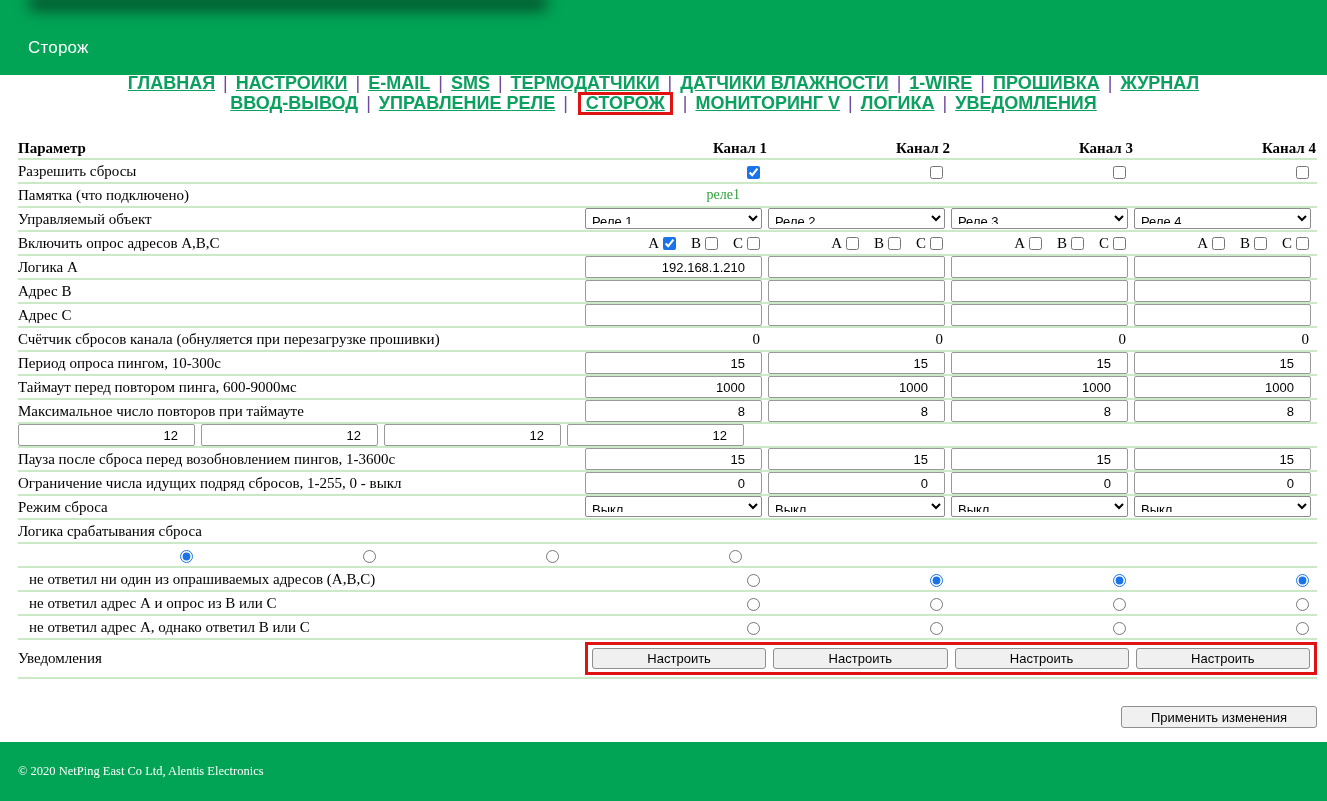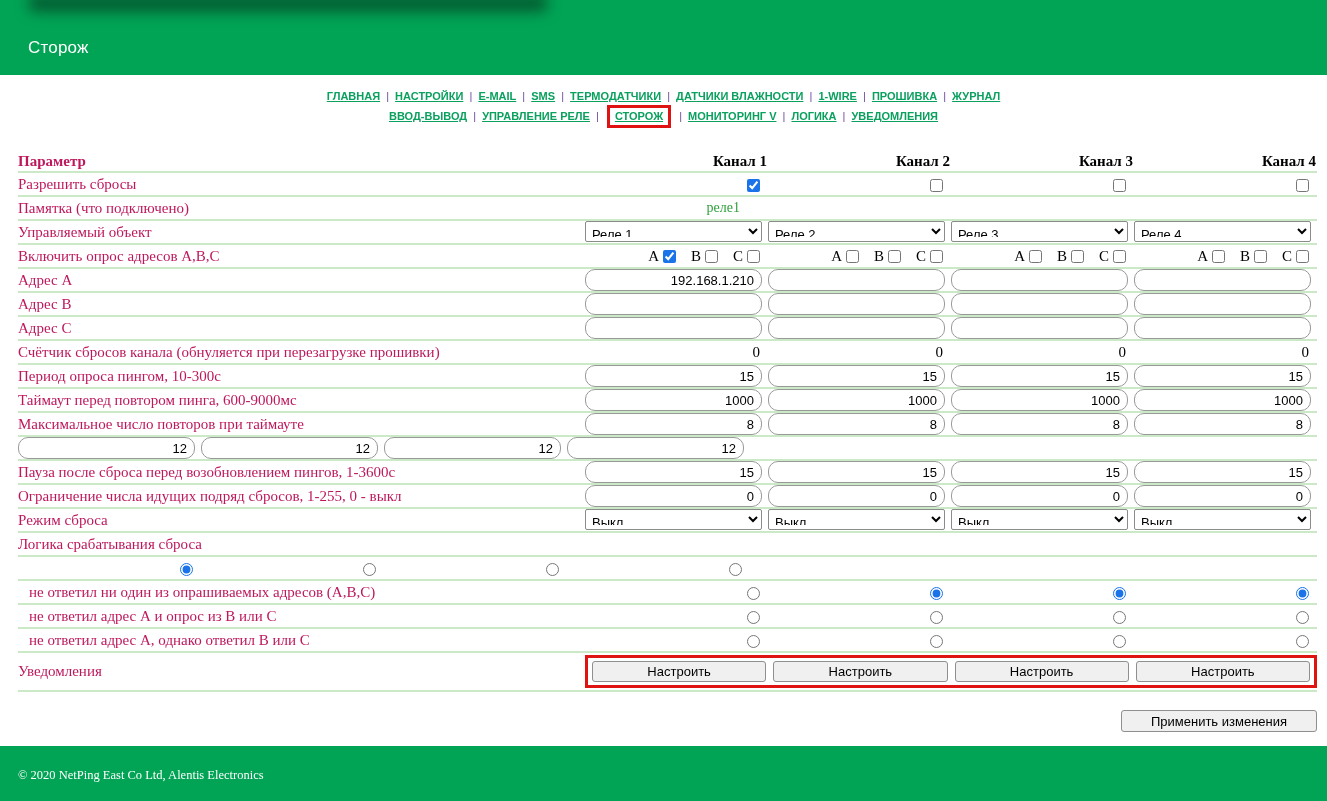--- a/index.html
+++ b/index.html
@@ -22,46 +22,46 @@
   }
   .footer {
     height:59px; background:#01a455; flex:0 0 auto; margin-top:auto;
     display:flex; align-items:center;
   }
   .footer-text {
     color:#ffffff; font-size:12.5px; padding-left:18px;
     font-family:"Liberation Serif", serif;
   }
   
-  .nav { margin-top:13px; text-align:center; line-height:17px;
-         font-family:"Liberation Sans", sans-serif; font-size:11px; font-weight:bold; }
+  .nav { text-align:center; line-height:17px;
+         font-family:"Liberation Sans", sans-serif; font-size:18px; font-weight:bold; }
   .nav a { color:#0aa05e; text-decoration:underline; cursor:pointer; }
   .nav .sep { color:#6f4ba0; font-weight:normal; padding:0 3px; }
   .nav .active-box {
     display:inline-block; border:3px solid #e01313; padding:0 5px; margin:0 2px;
   }
   
   .sheet { width:1299px; margin:24px 10px 0 18px; flex:1 0 auto; display:flex; flex-direction:column; }
   .row { display:flex; align-items:center; min-height:24px; border-bottom:2px solid #cbe9c6; }
   .row-head { min-height:20px; }
-  .lbl { flex:1 1 auto; font-size:15px; color:#be185d; padding:1px 4px 1px 0; }
+  .lbl { flex:1 1 auto; font-size:15px; color:#000000; padding:1px 4px 1px 0; }
   .lbl.bold { font-weight:bold; }
   .lbl.indent { padding-left:11px; }
   .chan { flex:0 0 183px; text-align:right; padding-right:6px; }
   .chan.hdr { font-weight:bold; font-size:15px; padding-right:1px; }
   .chan.memo { color:#2fa03c; font-size:14px; padding-right:28px; }
   .chan.plain { font-size:15px; padding-right:8px; }
   input[type="checkbox"], input[type="radio"] {
     width:13px; height:13px; accent-color:#1a73e8; vertical-align:middle; margin:0;
   }
   .chan input[type="checkbox"], .chan input[type="radio"] { margin-right:2px; }
   .txt {
-    width:177px; height:22px; border:1px solid #999; border-radius:10px;
+    width:177px; height:22px; border:1px solid #999; border-radius:2px;
     font-family:"Liberation Sans", sans-serif; font-size:13px;
-    text-align:right; padding:0 7px; color:#000; background:#fff;
+    text-align:right; padding:0 16px; color:#000; background:#fff;
   }
   select {
     width:177px; height:21px; border:1px solid #8b8b8b; border-radius:2px;
     font-family:"Liberation Sans", sans-serif; font-size:13px; background:#fff; padding:4px 2px;
   }
   .abc-group { display:inline-flex; align-items:center; gap:4px; font-size:15px; }
   .abc-group .abc-letter { margin-left:9px; }
   .abc-group .abc-letter:first-child { margin-left:0; }
   .red-frame {
     flex:0 0 732px; display:flex; gap:7px; align-items:center;
@@ -147,21 +147,21 @@
         <span class="chan"><span class="abc-group">
             <span class="abc-letter">А</span>
             <input type="checkbox" style="">
             <span class="abc-letter">В</span>
             <input type="checkbox" style="">
             <span class="abc-letter">С</span>
             <input type="checkbox" style="">
           </span></span>
       </div>
       <div class="row">
-        <span class="lbl">Адрес А</span>
+        <span class="lbl">Логика А</span>
         <span class="chan"><input type="text" class="txt" value="192.168.1.210" style=""></span>
         <span class="chan"><input type="text" class="txt" value="" style=""></span>
         <span class="chan"><input type="text" class="txt" value="" style=""></span>
         <span class="chan"><input type="text" class="txt" value="" style=""></span>
       </div>
       <div class="row">
         <span class="lbl">Адрес В</span>
         <span class="chan"><input type="text" class="txt" value="" style=""></span>
         <span class="chan"><input type="text" class="txt" value="" style=""></span>
         <span class="chan"><input type="text" class="txt" value="" style=""></span>

